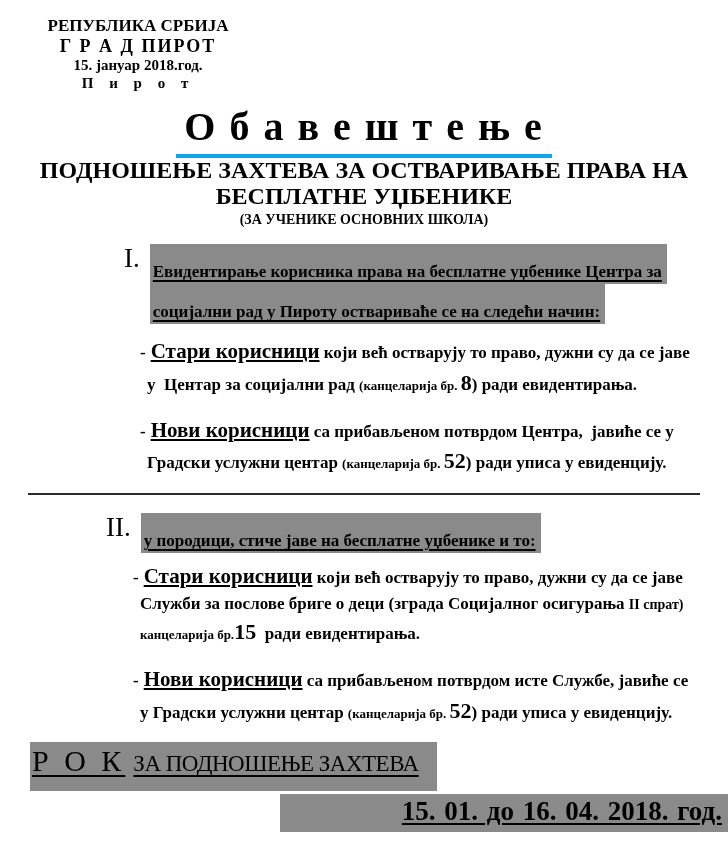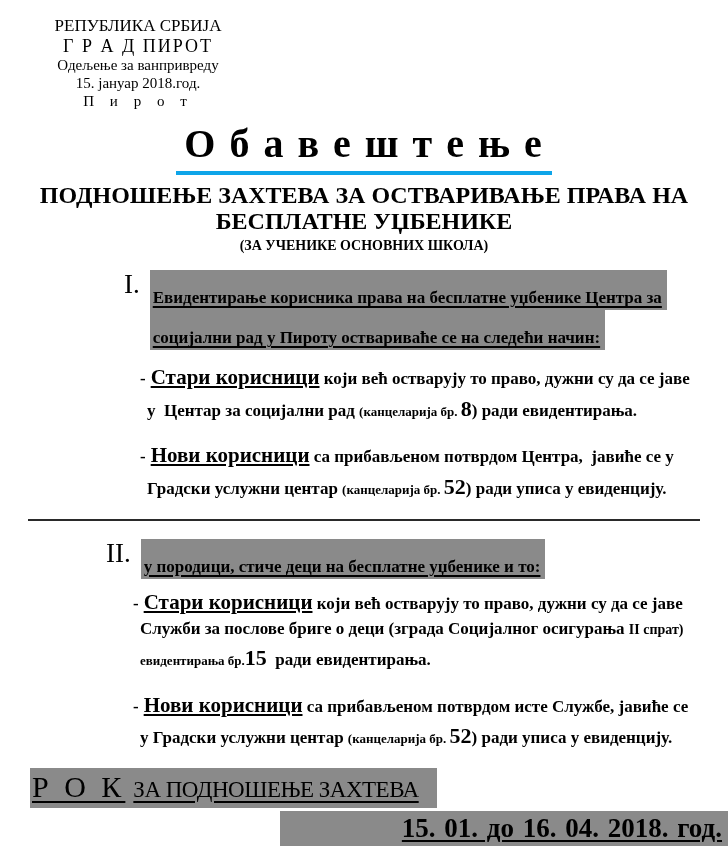--- a/index.html
+++ b/index.html
@@ -1,32 +1,32 @@
 <!DOCTYPE html>
 <html><head>
 <meta charset="utf-8">
 <style>
   * { margin:0; padding:0; box-sizing:border-box; }
   html,body { width:728px; height:846px; background:#ffffff; color:#000;
     font-family:"Liberation Serif","DejaVu Serif",serif; overflow:hidden; }
 
   .letterhead { width:236px; margin:16px 0 0 20px; text-align:center;
-    font-weight:normal; line-height:1.18; }
+    font-weight:bold; line-height:1.18; }
   .h-country { font-size:17px; }
   .h-city { font-size:18px; letter-spacing:2px; }
   .h-dept { font-size:15px; }
   .h-date { font-size:15px; }
   .h-place { font-size:15px; letter-spacing:6px; }
 
   .title-wrap { text-align:center; margin-top:10px; }
   .title { display:inline-block; font-size:40px; font-weight:bold;
     letter-spacing:2px; border-bottom:4px solid #0ea5e9; padding:0 8px 4px; }
 
   .subtitle { text-align:center; font-weight:bold; font-size:24px;
-    line-height:1.08; margin-top:8px; }
+    line-height:1.08; }
   .sub-note { text-align:center; font-weight:bold; font-size:14px; margin-top:3px; }
 
   .section { display:flex; align-items:flex-start; }
   .sec1 { margin:16px 0 0 124px; }
   .sec2 { margin:18px 0 0 106px; }
   .numeral { font-size:27px; font-weight:400; line-height:1.1; margin-right:10px; }
   .heading { max-width:582px; }
   .h-line { white-space:pre; line-height:1; }
   .hl { display:inline-block; background:#8a8a8a; font-weight:bold; font-size:17px;
     padding:19px 5px 4px 3px; text-decoration:underline;
@@ -41,41 +41,40 @@
   .dash { font-size:17px; margin-right:5px; }
   .lead { font-size:21px; text-decoration:underline;
     text-decoration-thickness:2px; text-underline-offset:2px; }
   .small { font-size:13px; }
   .small2 { font-size:14px; }
   .bignum { font-size:22px; }
 
   .divider { border-top:2px solid #2a2a2a; width:672px; margin:14px 0 0 28px; }
 
   .rok-line { margin:12px 0 0 30px; }
-  .rok-box { display:inline-block; background:#8a8a8a; padding:2px 18px 4px 2px;
+  .rok-box { display:inline-block; background:#8a8a8a; padding:2px 18px 13px 2px;
     white-space:pre; }
   .rok-big { font-size:30px; font-weight:400; letter-spacing:4px;
     text-decoration:underline; text-decoration-thickness:2px; text-underline-offset:4px; }
   .rok-rest { font-size:23px; font-weight:400; margin-left:8px; letter-spacing:-0.5px;
     text-decoration:underline; text-decoration-thickness:2px; text-underline-offset:4px; }
 
   .date-line { margin:3px 0 0 280px; width:448px; background:#8a8a8a;
     padding:2px 6px 5px 4px; text-align:right; }
   .date-text { font-size:27px; font-weight:bold; white-space:pre; word-spacing:2px;
     text-decoration:underline; text-decoration-thickness:2px; text-underline-offset:3px; }
 </style>
 </head>
 <body>
 
 <div>
 
   <div class="letterhead">
     <div class="h-country">РЕПУБЛИКА СРБИЈА</div>
     <div class="h-city">Г Р А Д   ПИРОТ</div>
-    <div class="h-dept">Одељење за ванпривреду</div>
     <div class="h-date">15. јануар 2018.год.</div>
     <div class="h-place">П и р о т</div>
   </div>
 
   <div class="title-wrap">
     <span class="title">О б а в е ш т е њ е</span>
   </div>
 
   <div class="subtitle">
     <div>ПОДНОШЕЊЕ ЗАХТЕВА ЗА ОСТВАРИВАЊЕ ПРАВА НА</div>
@@ -100,29 +99,29 @@
       <div class="b-line"><span class="dash">-</span><span class="lead">Нови корисници</span><span> са прибављеном потврдом Центра,  јавиће се у</span></div>
       <div class="b-line indent"><span>Градски услужни центар </span><span class="small">(канцеларија бр. </span><span class="bignum">52</span><span>) ради уписа у евиденцију.</span></div>
     </div>
   </div>
 
   <div class="divider"></div>
 
   <div class="section sec2">
     <div class="numeral">II.</div>
     <div class="heading">
-      <div class="h-line"><span class="hl">у породици, стиче деци на бесплатне уџбенике и то:</span></div>
+      <div class="h-line"><span class="hl">у породици, стиче јаве на бесплатне уџбенике и то:</span></div>
     </div>
   </div>
 
   <div class="bullets2">
     <div class="bullet">
       <div class="b-line"><span class="dash">-</span><span class="lead">Стари корисници</span><span> који већ остварују то право, дужни су да се јаве</span></div>
       <div class="b-line indent"><span>Служби за послове бриге о деци (зграда Социјалног осигурања </span><span class="small2">II спрат)</span></div>
-      <div class="b-line indent"><span class="small">евидентирања бр.</span><span class="bignum">15</span><span>  ради евидентирања.</span></div>
+      <div class="b-line indent"><span class="small">канцеларија бр.</span><span class="bignum">15</span><span>  ради евидентирања.</span></div>
     </div>
     <div class="bullet">
       <div class="b-line"><span class="dash">-</span><span class="lead">Нови корисници</span><span> са прибављеном потврдом исте Службе, јавиће се</span></div>
       <div class="b-line indent"><span>у Градски услужни центар </span><span class="small">(канцеларија бр. </span><span class="bignum">52</span><span>) ради уписа у евиденцију.</span></div>
     </div>
   </div>
 
   <div class="rok-line">
     <span class="rok-box"><span class="rok-big">Р О К</span><span class="rok-rest">ЗА ПОДНОШЕЊЕ ЗАХТЕВА</span></span>
   </div>

